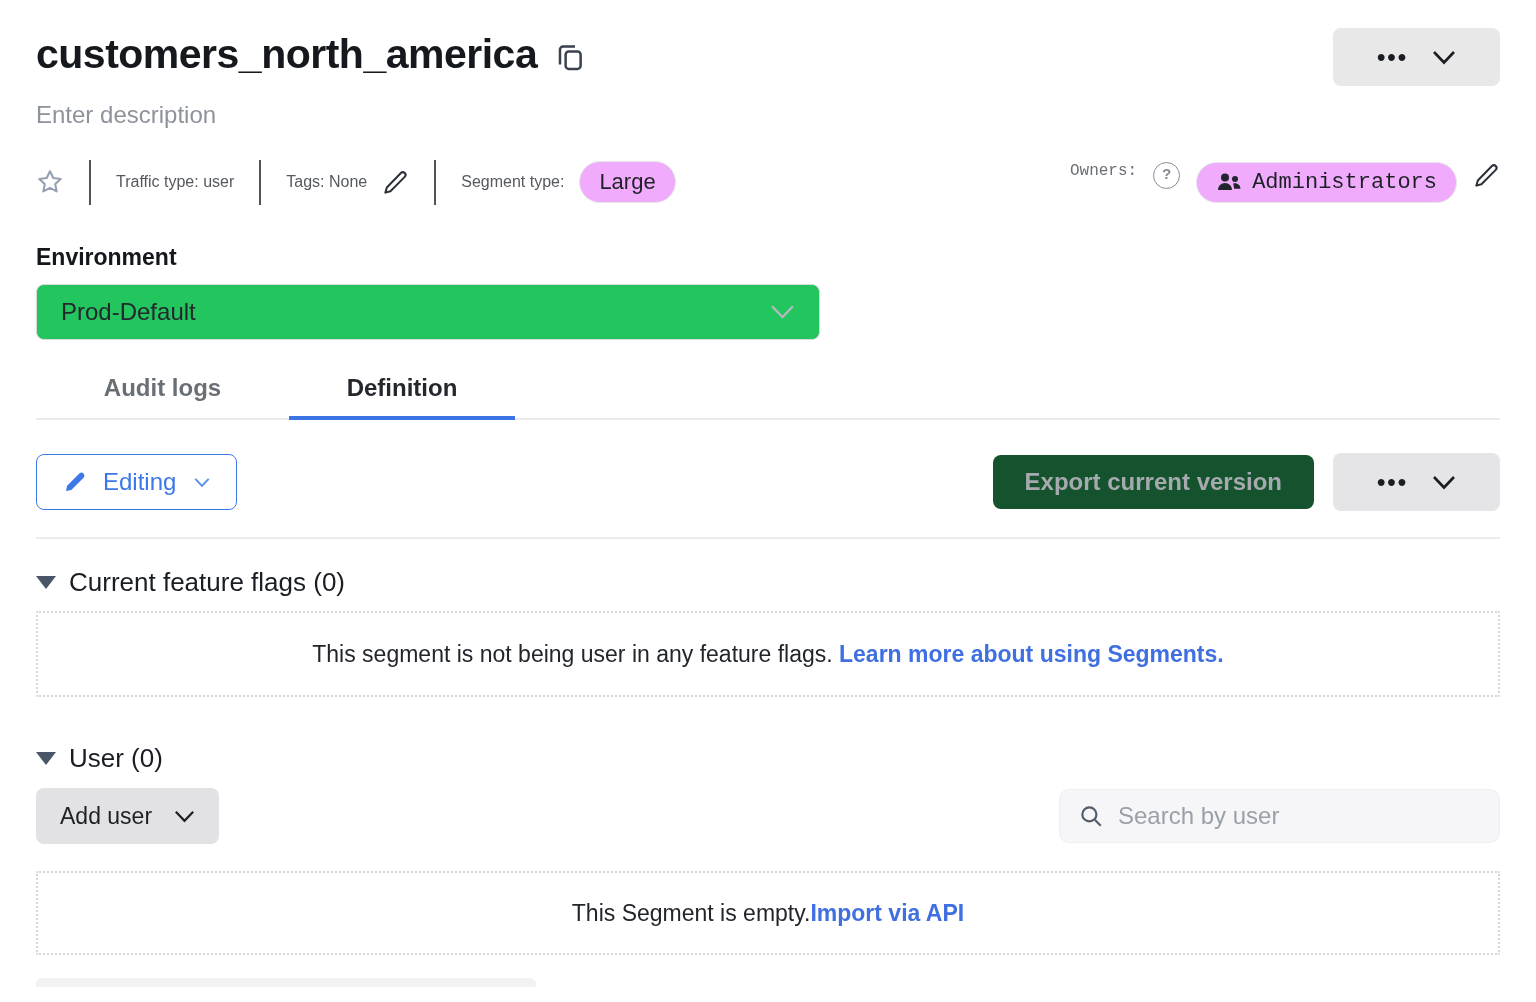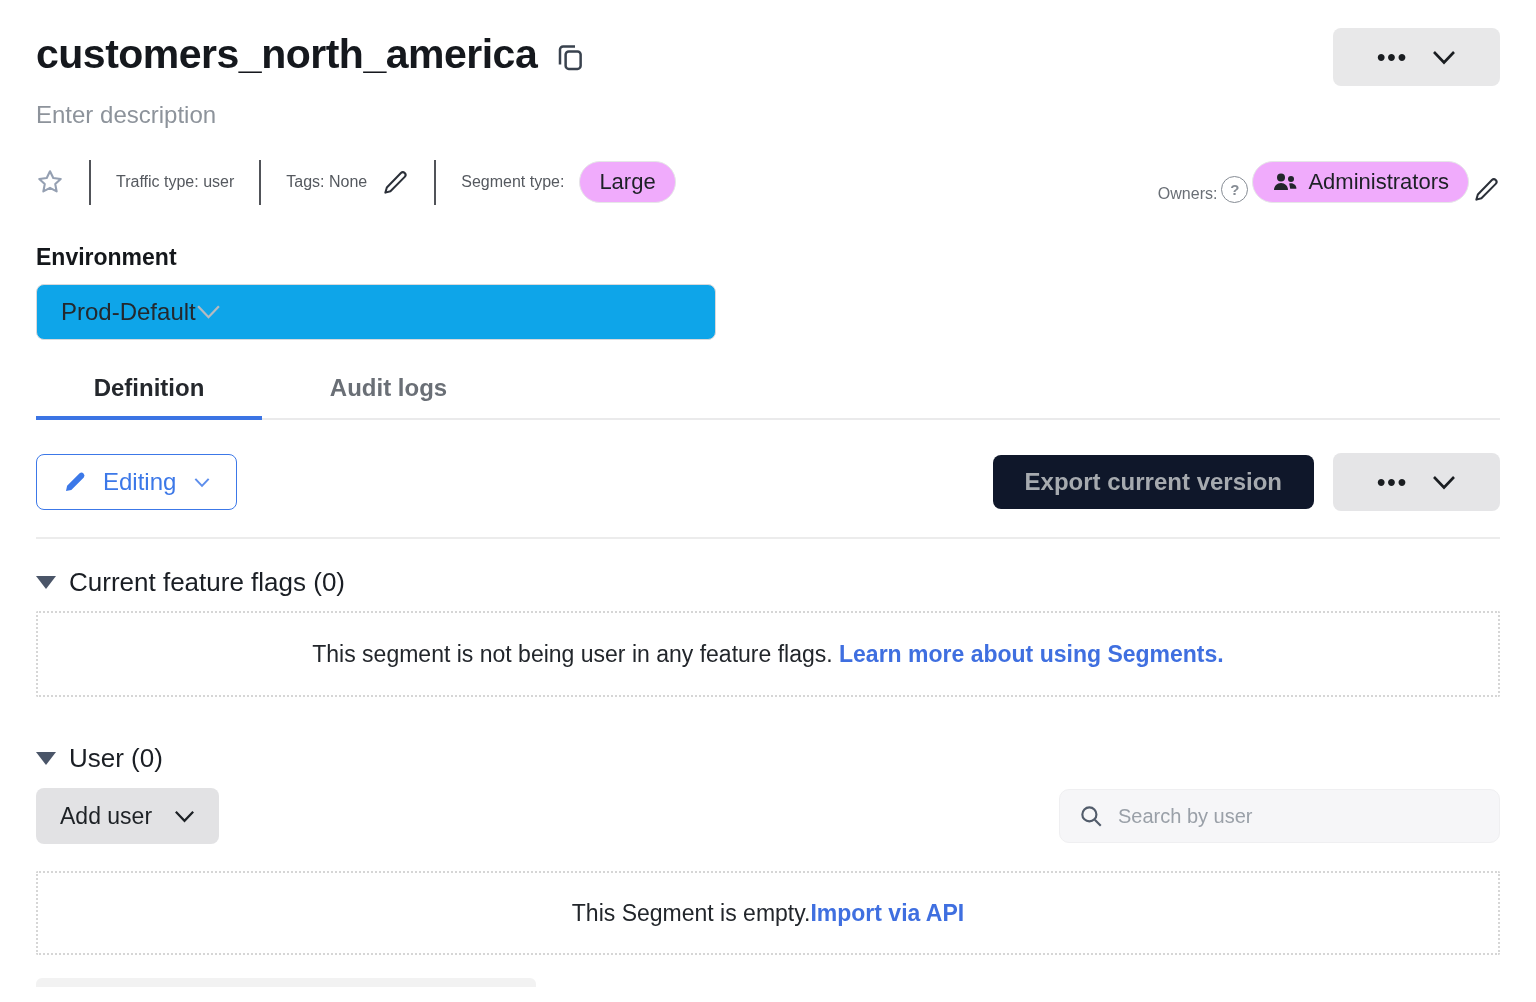--- a/index.html
+++ b/index.html
@@ -29,35 +29,35 @@
   
   .meta-row { display: flex; align-items: center; margin-top: 28px; height: 48px; }
   .meta-sep { width: 2px; height: 45px; background: #515459; margin: 0 25px; }
   .meta-text { font-size: 16px; color: #55595f; white-space: nowrap; }
   .meta-group { display: flex; align-items: center; gap: 15px; }
   .pill {
     display: inline-flex; align-items: center; gap: 10px;
     background: #f0abfc; border: 1px solid #e6e6e8; border-radius: 22px;
     padding: 7px 19px; font-size: 22px; color: #1d2126;
   }
-  .meta-right { margin-left: auto; display: flex; align-items: flex-end; gap: 4px; }
+  .meta-right { margin-left: auto; display: flex; align-items: flex-start; gap: 16px; font-family: Liberation Mono, monospace; }
   .icon-btn { background: none; border: none; cursor: pointer; display: inline-flex; padding: 0; }
   .help-circle {
     width: 27px; height: 27px; border: 1.5px solid #868c94; border-radius: 50%;
     display: inline-flex; align-items: center; justify-content: center;
     font-size: 15px; color: #868c94; font-weight: 600;
   }
 
   
   .env-label { margin-top: 38px; font-size: 23px; font-weight: 700; color: #14171b; }
   .env-select {
-    margin-top: 13px; width: 680px; height: 56px;
+    margin-top: 13px; width: 784px; height: 56px;
     border: 1px solid #d8d9db; border-radius: 8px;
-    display: flex; align-items: center; justify-content: flex-start;
-    padding: 0 24px; cursor: pointer; background: #0ea5e9;
+    display: flex; align-items: center; justify-content: space-between;
+    padding: 0 24px; cursor: pointer; background: #22c55e;
   }
   .env-select-value { font-size: 24px; color: #24282d; }
 
   
   .tabs { display: flex; margin-top: 34px; border-bottom: 2px solid #eaeaeb; }
   .tab { text-align: center; padding-bottom: 16px; font-size: 24px; cursor: pointer; position: relative; }
   .tab.active { width: 226px; font-weight: 700; color: #24272c; }
   .tab.active::after {
     content: ""; position: absolute; left: 0; right: 0; bottom: -2px; height: 4px; background: #3b74e4;
   }
@@ -66,21 +66,21 @@
   
   .toolbar { display: flex; justify-content: space-between; align-items: center; margin-top: 33px; }
   .btn-editing {
     height: 56px; padding: 0 26px; background: #ffffff;
     border: 1.5px solid #3c78e8; border-radius: 8px;
     display: inline-flex; align-items: center; gap: 16px; cursor: pointer;
     font-size: 24px; color: #3c78e8;
   }
   .toolbar-right { display: flex; align-items: center; gap: 19px; }
   .btn-export {
-    height: 54px; padding: 0 32px; background: #0f172a; border: none; border-radius: 8px;
+    height: 54px; padding: 0 32px; background: #14532d; border: none; border-radius: 8px;
     font-size: 24px; font-weight: 600; color: #a6aaaf; cursor: default;
   }
   .btn-more2 { background: #e5e5e7; }
 
   .hr { margin-top: 26px; height: 2px; background: #ececec; }
 
   
   .section-head { display: flex; align-items: center; gap: 13px; margin-top: 28px; cursor: pointer; }
   .tri-down { width: 0; height: 0; border-left: 10px solid transparent; border-right: 10px solid transparent; border-top: 13px solid #4a5568; }
   .section-title { font-size: 26px; color: #1a1e24; }
@@ -101,21 +101,21 @@
     height: 56px; padding: 0 24px; background: #e2e2e4; border: none; border-radius: 8px;
     display: inline-flex; align-items: center; gap: 22px; cursor: pointer;
     font-size: 23px; color: #1d2125;
   }
   .search-box {
     width: 441px; height: 54px; background: #f6f6f8; border: 1px solid #efeff1; border-radius: 10px;
     display: flex; align-items: center; gap: 14px; padding: 0 18px;
   }
   .search-input {
     border: none; outline: none; background: transparent; flex: 1;
-    font-size: 20px; color: #0f172a; font-family: "Liberation Sans", sans-serif;
+    font-size: 24px; color: #0f172a; font-family: "Liberation Sans", sans-serif;
   }
   .search-input::placeholder { color: #9aa0a8; }
 
   .cutoff-bar { margin-top: 23px; width: 500px; height: 9px; background: #f2f2f2; border-radius: 6px 6px 0 0; }
 
   svg { display: block; }
 </style>
 </head>
 <body>
 
@@ -192,22 +192,22 @@
   <div class="env-select">
     <span class="env-select-value">Prod-Default</span>
     <span>
       <svg width="25" height="16" viewBox="0 0 24 15" fill="none" stroke="#b6bac0" stroke-width="2.2">
           <path d="M2 2 L12 12.5 L22 2"></path>
         </svg>
     </span>
   </div>
 
   <div class="tabs">
+    <div class="tab inactive">Audit logs</div>
     <div class="tab active">Definition</div>
-    <div class="tab inactive">Audit logs</div>
   </div>
 
   <div class="toolbar">
     <button class="btn-editing">
       <span>
         <svg width="24" height="24" viewBox="0 0 24 24" fill="#3c78e8">
           <path d="M16.6 3.2a3 3 0 0 1 4.2 4.2L8.3 19.9 3 21l1.1-5.3Z"></path>
         </svg>
       </span>
       <span>Editing</span>

